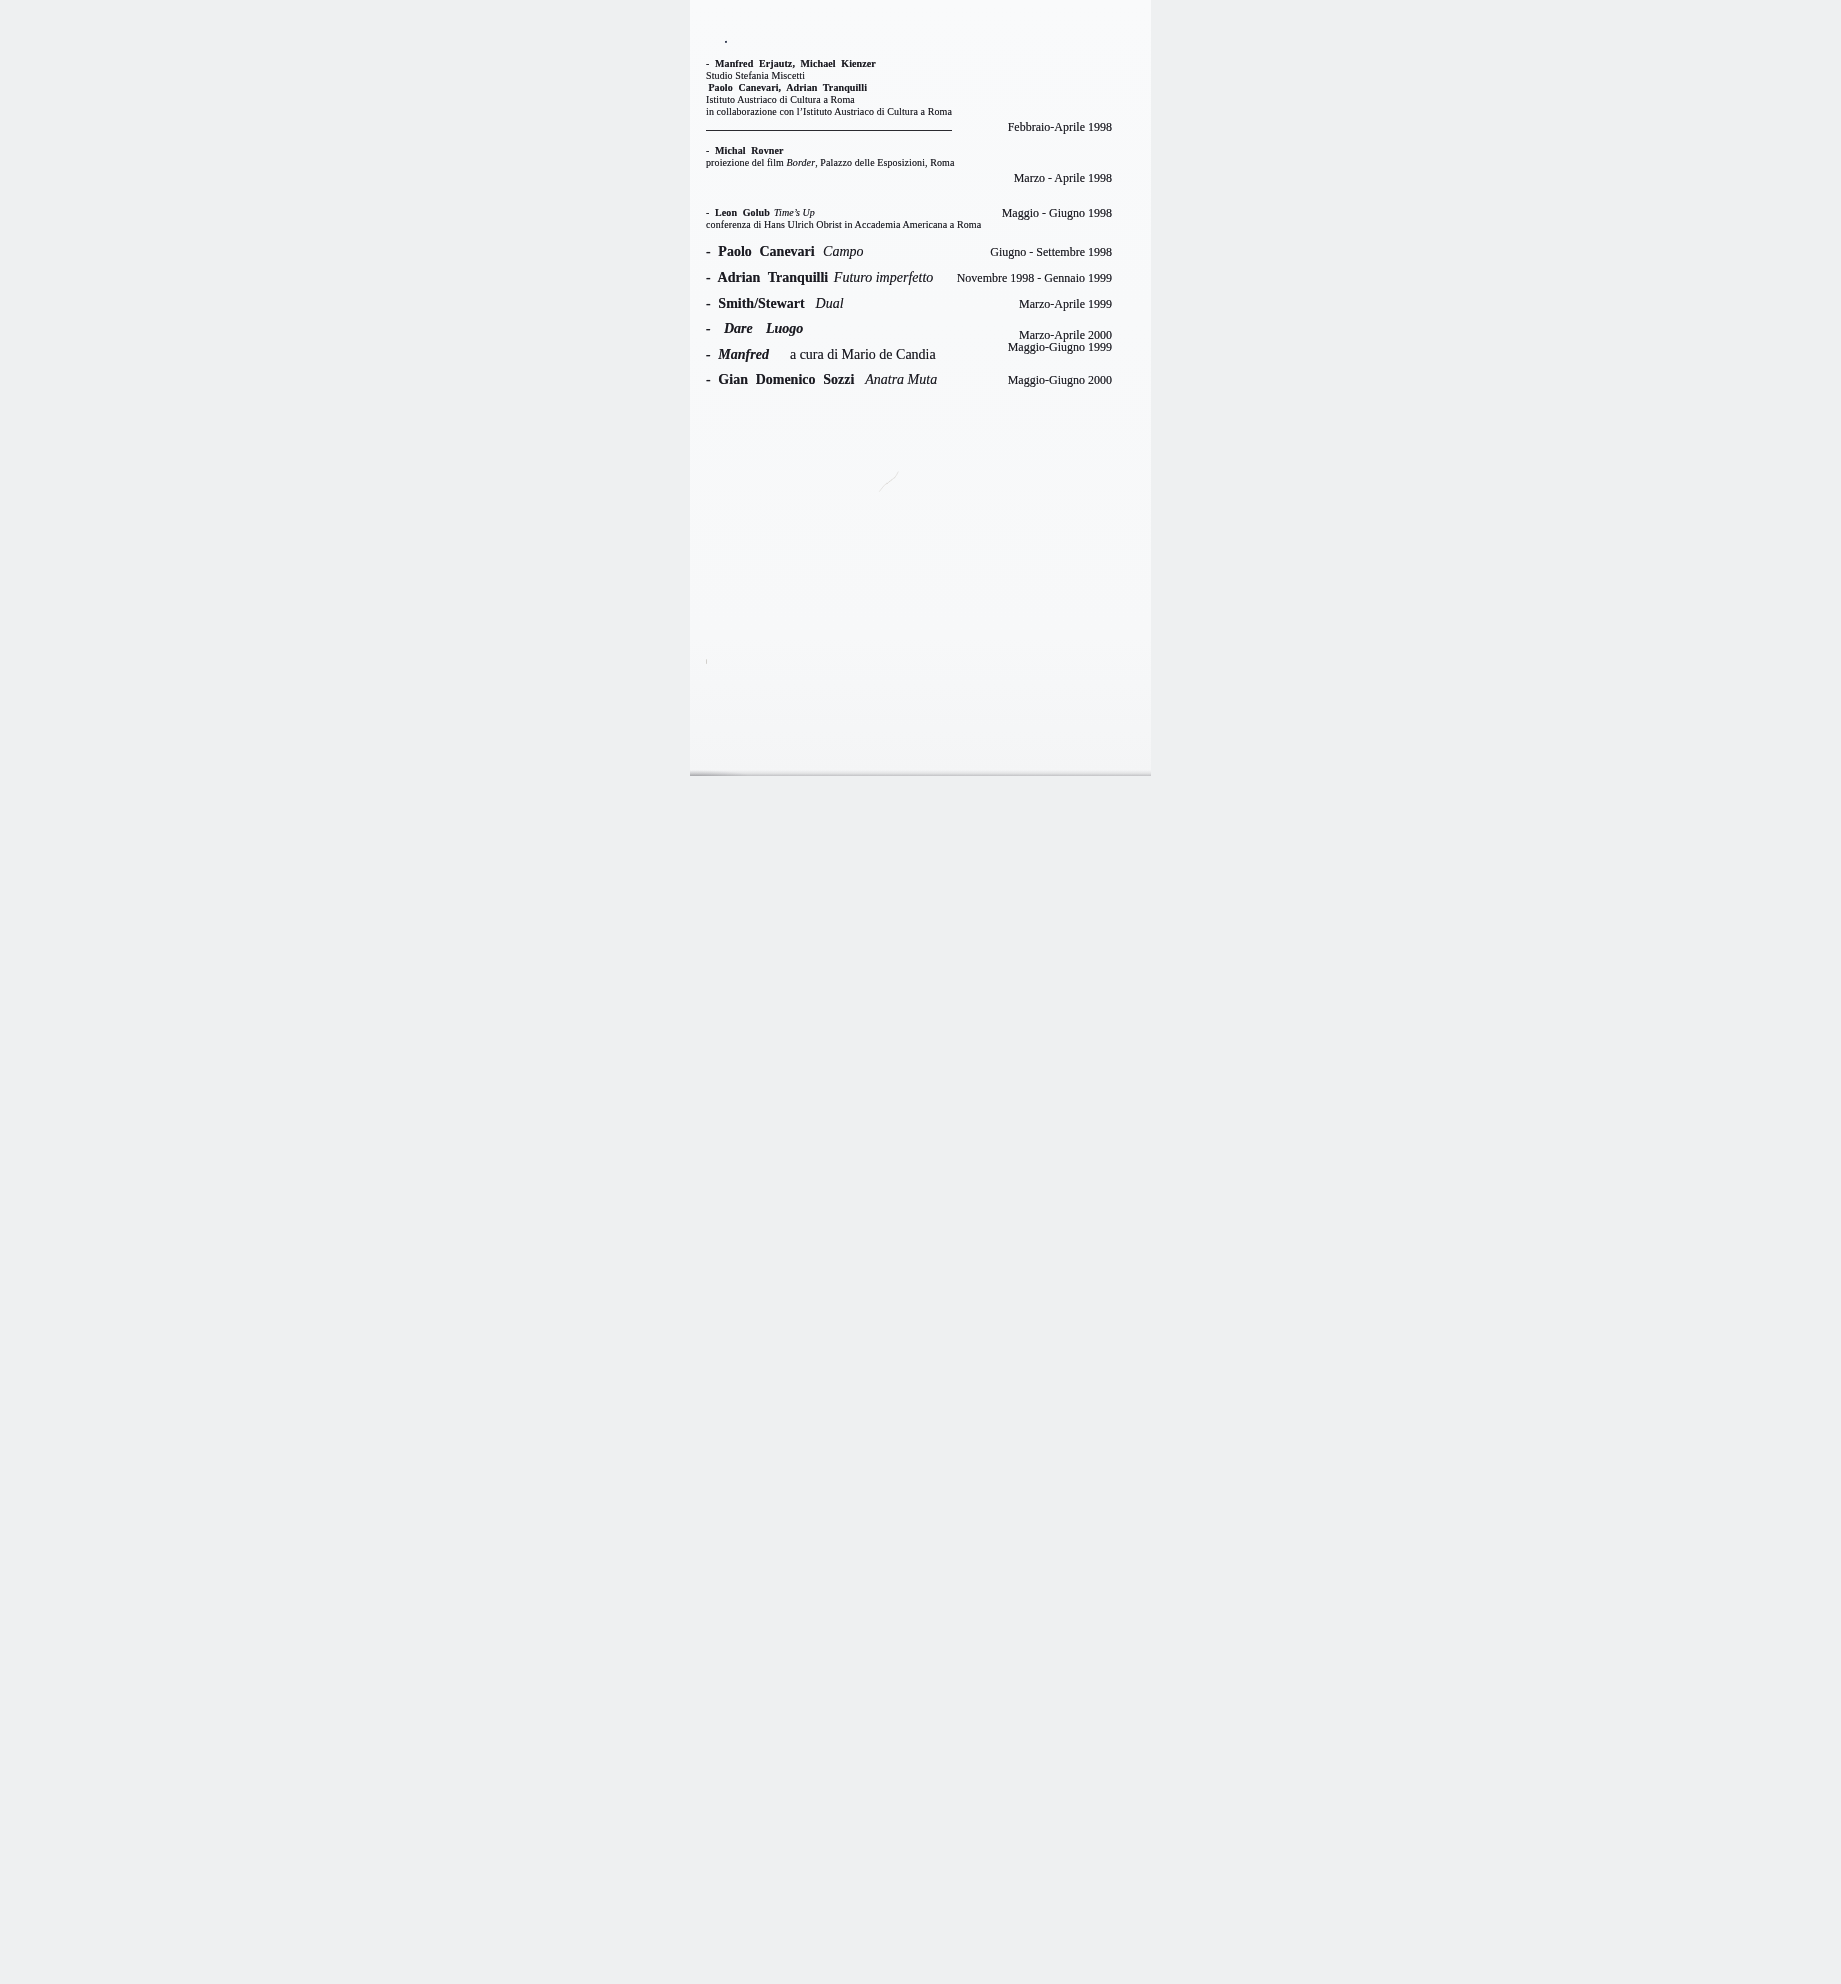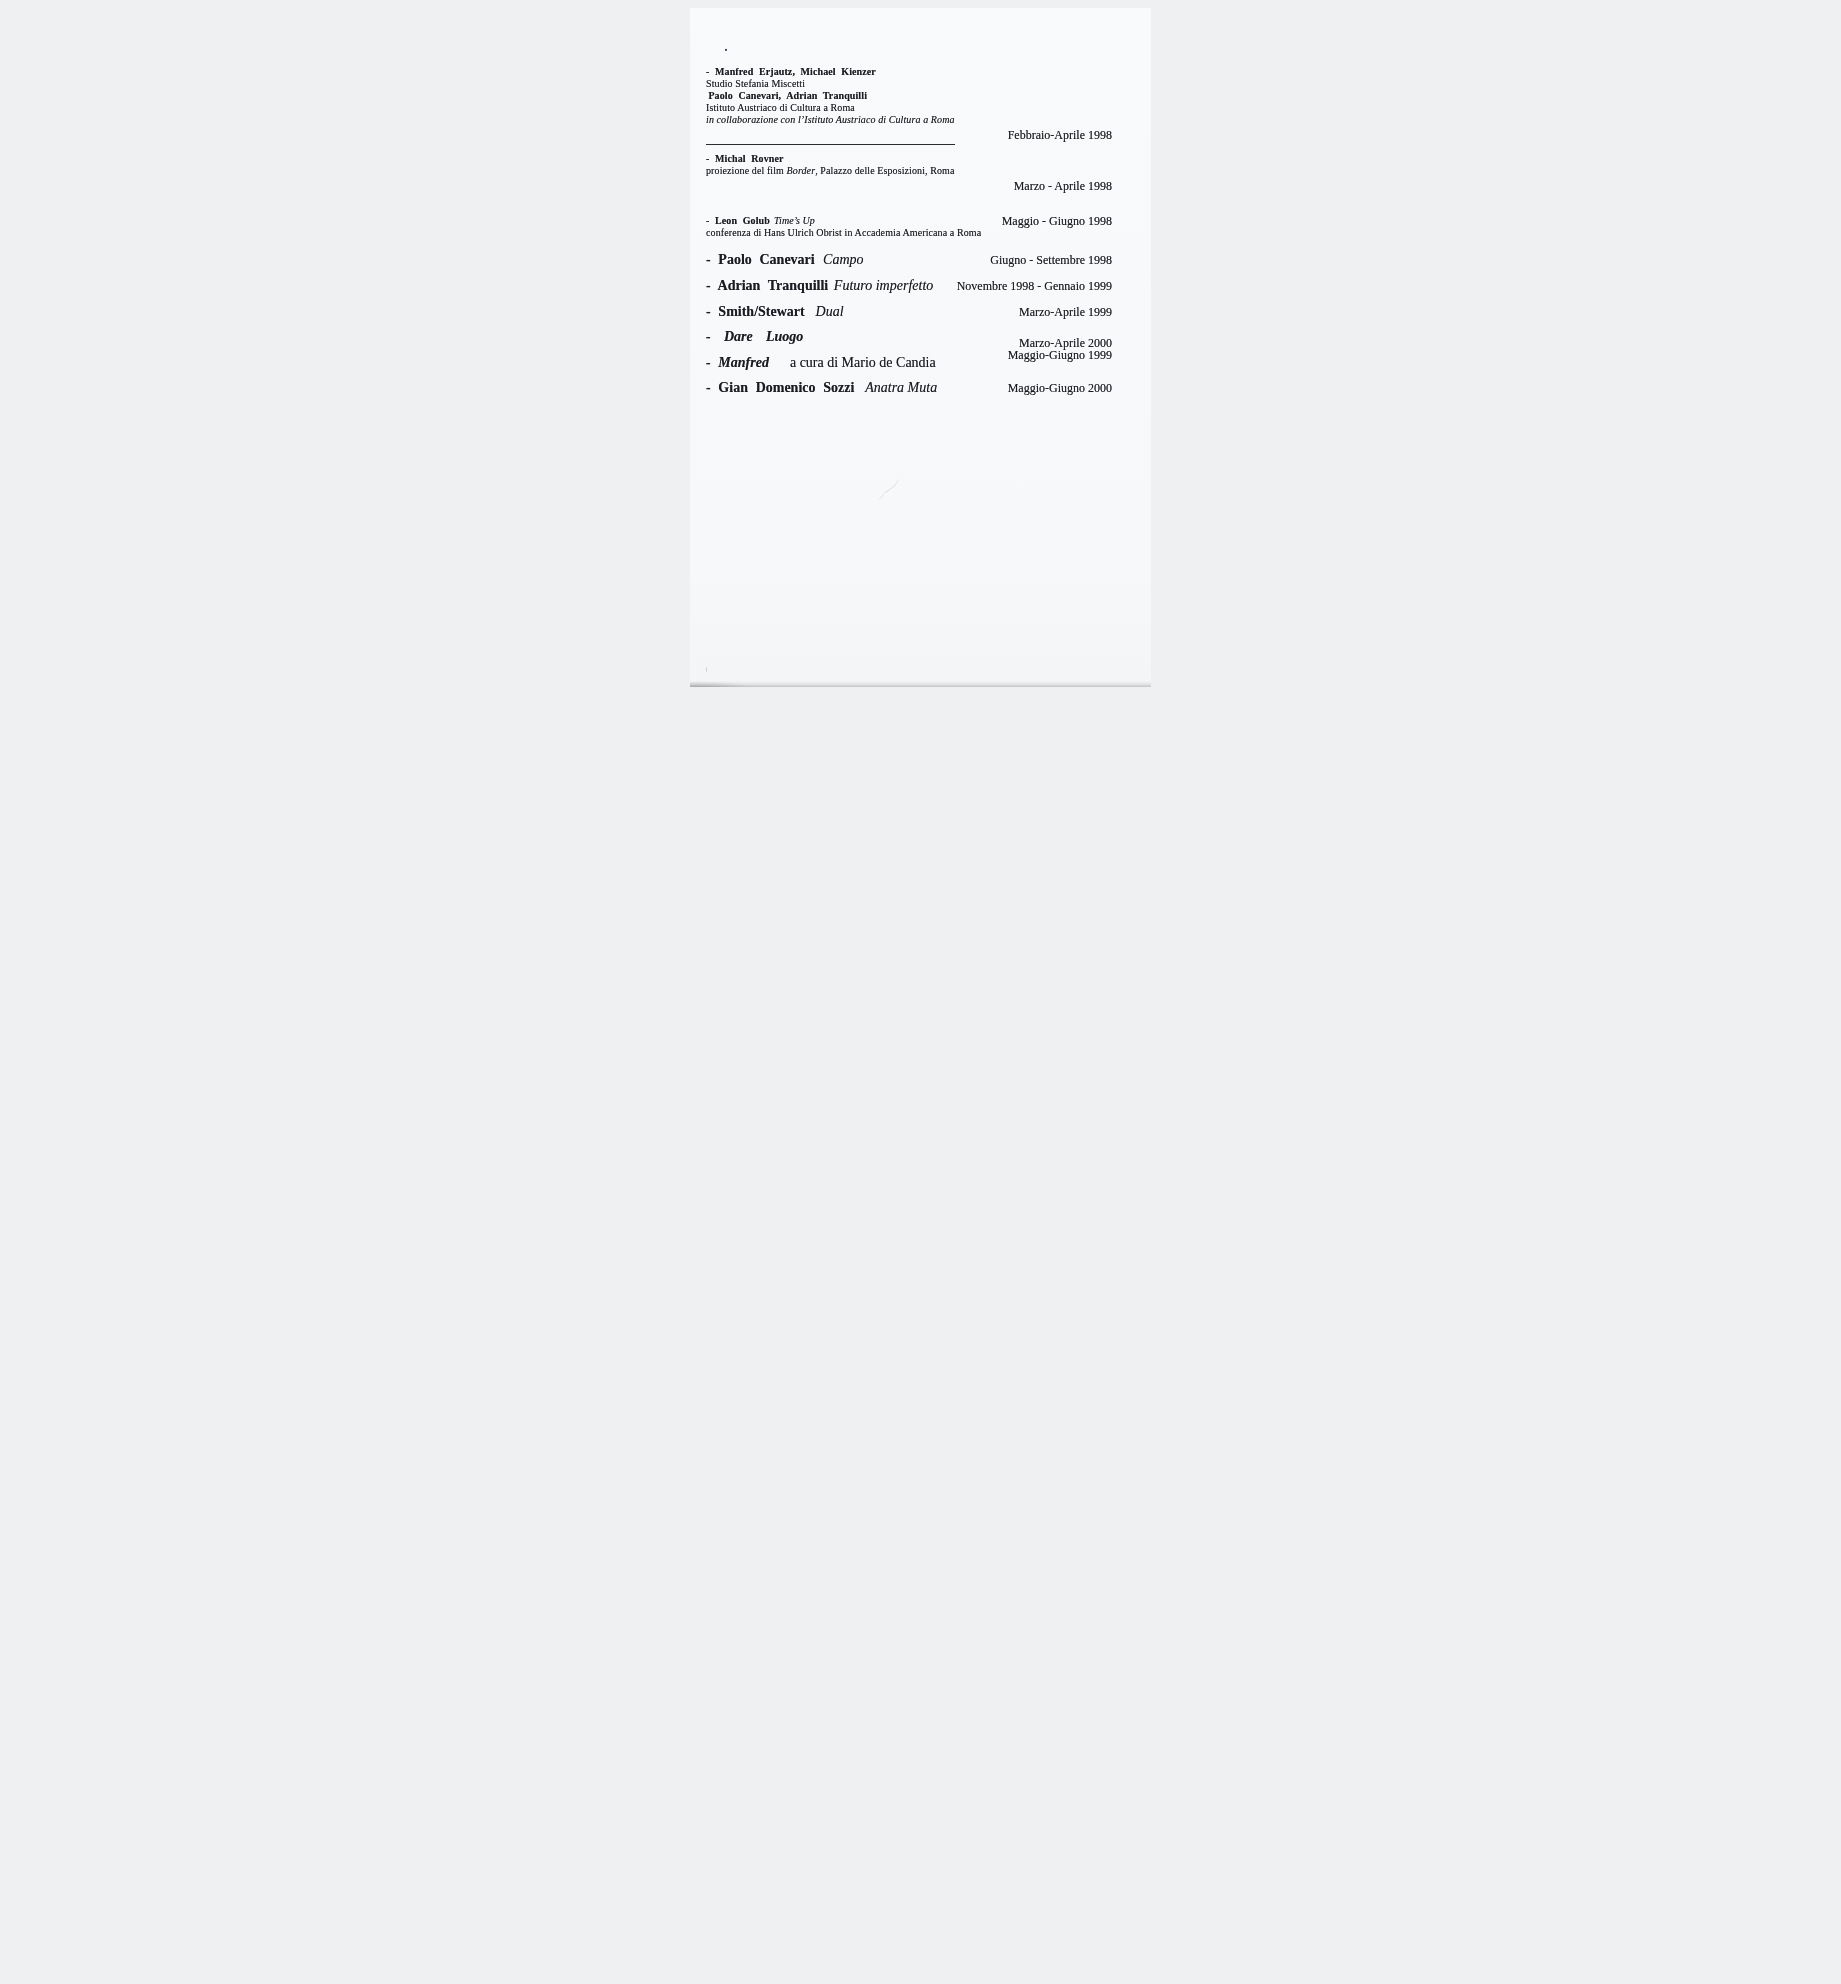--- a/index.html
+++ b/index.html
@@ -3,22 +3,22 @@
 <meta charset="utf-8">
 <style>
   html, body { margin: 0; padding: 0; }
   body {
     background: #eef0f1;
     font-family: "Liberation Serif", "DejaVu Serif", serif;
   }
   .page {
     position: relative;
     width: 461px;
-    height: 679px;
-    margin: 8px auto;
+    height: 776px;
+    margin: 0 auto;
     background: linear-gradient(180deg, #f9fafb 0%, #f7f8f9 82%, #f4f5f6 100%);
     overflow: hidden;
     color: #1b1b22;
   }
   .line-block { position: absolute; left: 16px; }
   .line {
     font-size: 10px;
     line-height: 12px;
     letter-spacing: 0.1px;
     white-space: nowrap;
@@ -40,22 +40,21 @@
     white-space: nowrap;
     text-shadow: 0 0 0.2px rgba(27,27,34,0.55);
   }
   .name { font-weight: bold; word-spacing: 0.30em; }
   .italic { font-style: italic; }
   .spread { word-spacing: 0.70em; }
   .indent { padding-left: 2.4px; }
   .underline {
     display: inline-block;
     border-bottom: 1.2px solid rgba(24,24,30,0.92);
-    padding-bottom: 18px;
-    font-style: italic;
+    padding-bottom: 12px;
   }
   .gap-sm { margin-left: 0.40em; }
   .gap-md { margin-left: 0.60em; }
   .gap-lg { margin-left: 0.78em; }
   .gap-xl { margin-left: 1.50em; }
   .ink-dot {
     position: absolute;
     left: 35px; top: 41px;
     width: 1.6px; height: 2px;
     background: #232c44;

